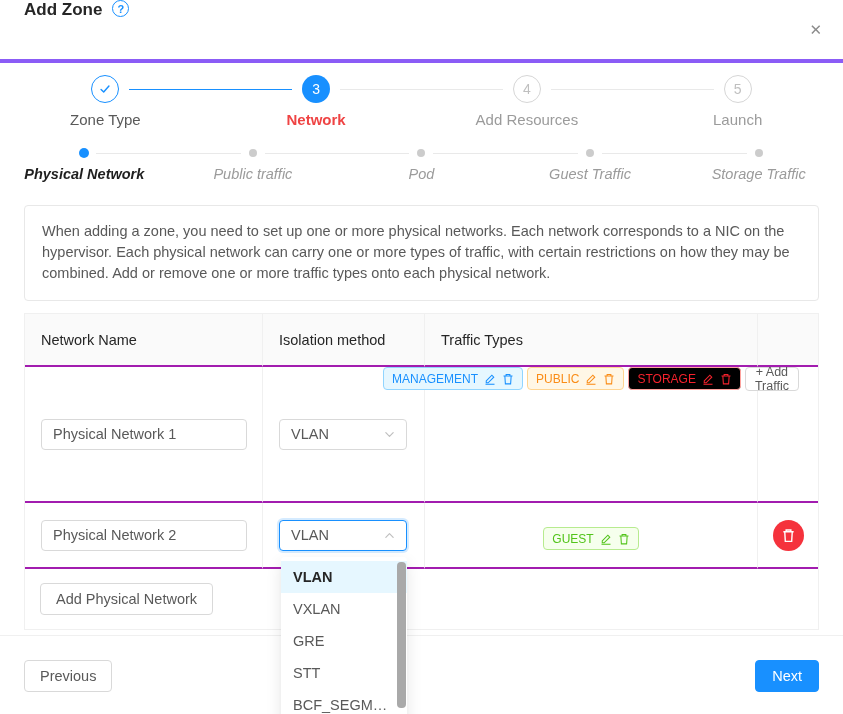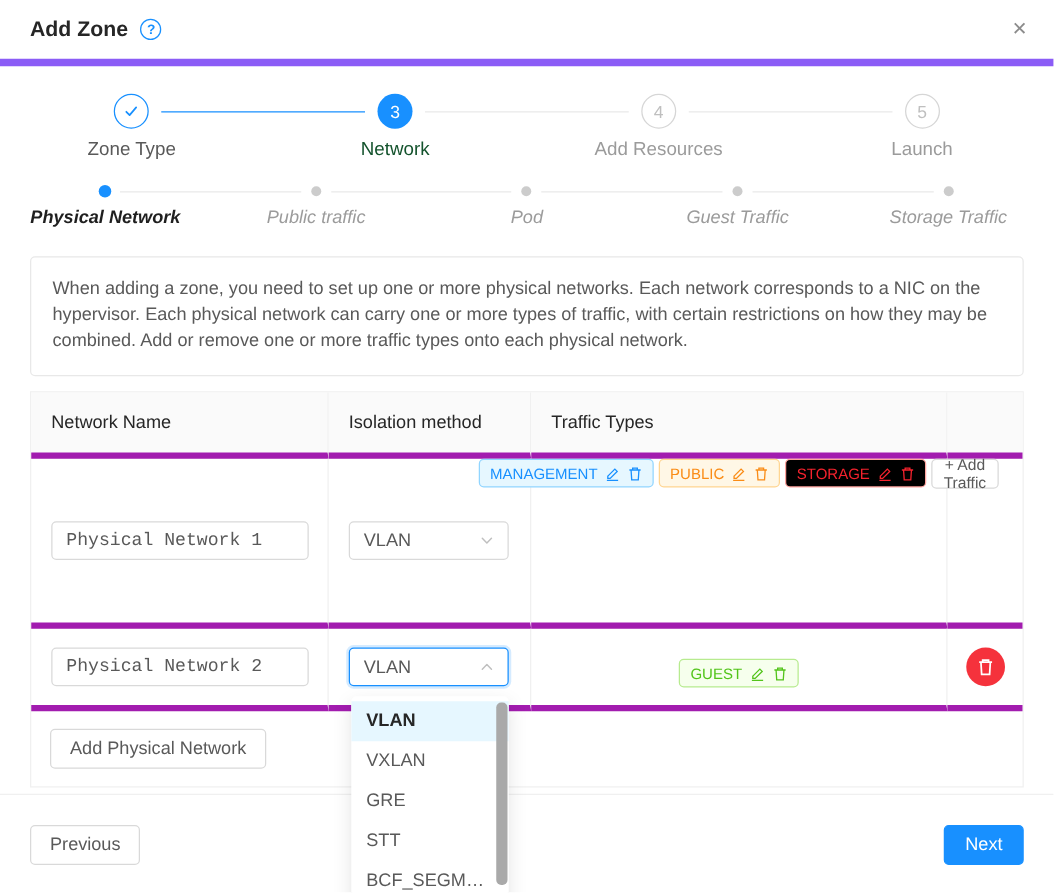--- a/index.html
+++ b/index.html
@@ -1,62 +1,62 @@
 <!DOCTYPE html>
 <html><head>
 <meta charset="utf-8">
 <style>
   * { box-sizing: border-box; margin: 0; padding: 0; }
   html,body { background:#fff; }
   body { font-family: "Liberation Sans", "DejaVu Sans", sans-serif; }
   .modal { position: relative; width: 843px; height: 714px; background: #fff; overflow: hidden; }
 
   
-  .hdr { position: absolute; top: 0; left: 0; right: 0; height: 53px; display: flex; align-items: center; padding: 0 17px 0 24px; border-bottom: 6px solid #8b5cf6; }
+  .hdr { position: absolute; top: 0; left: 0; right: 0; height: 63px; display: flex; padding: 0 17px 0 24px; border-bottom: 4px solid #8b5cf6; }
   .hdr-title { font-size: 17px; font-weight: 600; color: #262626; }
   .help-ic { margin-left: 10px; width: 17px; height: 17px; border: 1.4px solid #1890ff; border-radius: 50%; color: #1890ff; font-size: 11px; font-weight: 700; display: flex; align-items: center; justify-content: center; cursor: pointer; }
   .close-btn { margin-left: auto; background: none; border: none; color: #8c8c8c; font-size: 15px; cursor: pointer; line-height: 1; padding: 4px; }
 
   
   .steps { position: absolute; top: 75px; left: 0; right: 0; display: flex; }
   .step { flex: 1; position: relative; display: flex; flex-direction: column; align-items: center; }
   .step .conn { position: absolute; top: 14px; left: calc(50% + 24px); width: calc(100% - 48px); height: 1px; background: #e9e9e9; }
   .step .conn.blue { background: #1890ff; }
   .s-circle { width: 28px; height: 28px; border-radius: 50%; display: flex; align-items: center; justify-content: center; font-size: 14px; background: #fff; }
   .step.done .s-circle { border: 1px solid #1890ff; color: #1890ff; }
   .step.active .s-circle { background: #1890ff; color: #fff; }
   .step.pending .s-circle { border: 1px solid #d6d6d6; color: #bfbfbf; }
   .s-label { margin-top: 8px; font-size: 15px; color: #595959; }
-  .step.active .s-label { color: #14532d; font-weight: 400; }
+  .step.active .s-label { color: #ef4444; font-weight: 700; }
   .step.pending .s-label { color: #9b9b9b; }
 
   
   .substeps { position: absolute; top: 148px; left: 0; right: 0; display: flex; font-style: italic; }
   .sub { flex: 1; position: relative; display: flex; flex-direction: column; align-items: center; }
   .sub .conn { position: absolute; top: 4.5px; left: calc(50% + 12px); width: calc(100% - 24px); height: 1px; background: #e9e9e9; }
   .dot-box { height: 10px; display: flex; align-items: center; justify-content: center; }
   .dot { width: 8px; height: 8px; border-radius: 50%; background: #cccccc; }
   .sub.active .dot { width: 10px; height: 10px; background: #1890ff; }
   .sub-label { margin-top: 8px; font-size: 14.5px; color: #9b9b9b; }
   .sub.active .sub-label { color: #1f1f1f; font-weight: 700; }
 
   
   .infobox { position: absolute; top: 205px; left: 24px; right: 24px; height: 96px; border: 1px solid #e8e8e8; border-radius: 4px; padding: 15px 17px; font-size: 14.5px; line-height: 21px; color: #595959; }
 
   
   .tbl { position: absolute; top: 313px; left: 24px; right: 24px; border: 1px solid #f0f0f0; display: grid; grid-template-columns: 238px 162px 333px 1fr; background: #fff; }
-  .c { border-right: 1px solid #f0f0f0; border-bottom: 5px solid #a21caf; padding: 0 16px; display: flex; align-items: center; }
+  .c { border-right: 1px solid #f0f0f0; border-bottom: 2px solid #a21caf; padding: 0 16px; display: flex; align-items: center; }
   .c.last { border-right: none; }
   .th { height: 53px; background: #fafafa; font-size: 14.5px; font-weight: 500; color: #262626; }
   .r1 { height: 136px; }
   .r2 { height: 66px; }
   .cell-tags { flex-direction: row; align-items: flex-start; justify-content: center; gap: 4px; }
   .frow { grid-column: 1 / -1; height: 60px; display: flex; align-items: center; padding: 0 15px; }
 
-  .txt-input { width: 206px; height: 31px; border: 1px solid #d9d9d9; border-radius: 4px; padding: 0 11px; font-size: 14.5px; color: #595959; font-family: Liberation Mono, monospace; outline: none; background: #fff; }
+  .txt-input { width: 206px; height: 31px; border: 1px solid #d9d9d9; border-radius: 4px; padding: 0 11px; font-size: 14.5px; color: #595959; font-family: Liberation Sans, sans-serif; outline: none; background: #fff; }
   .sel { width: 128px; height: 31px; border: 1px solid #d9d9d9; border-radius: 4px; padding: 0 11px; font-size: 14.5px; color: #595959; background: #fff; display: flex; align-items: center; justify-content: space-between; cursor: pointer; }
   .sel.open { border-color: #1890ff; box-shadow: 0 0 0 2px rgba(24,144,255,0.18); }
   .chev { color: #bfbfbf; display: flex; }
   .sel.open .chev { transform: rotate(180deg); }
 
   .tag { display: inline-flex; align-items: center; gap: 6px; height: 23px; padding: 0 8px; font-size: 12px; border-radius: 4px; border: 1px solid; background: #fff; }
   .tag .ticon { display: flex; cursor: pointer; }
   .tag.blue   { color: #1890ff; background: #e6f7ff; border-color: #91d5ff; }
   .tag.orange { color: #fa8c16; background: #fff7e6; border-color: #ffd591; }
   .tag.red    { color: #f5222d; background: #000000; border-color: #ffa39e; }

